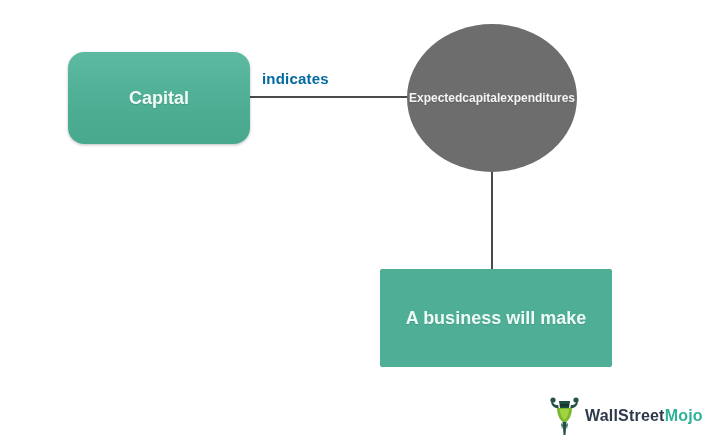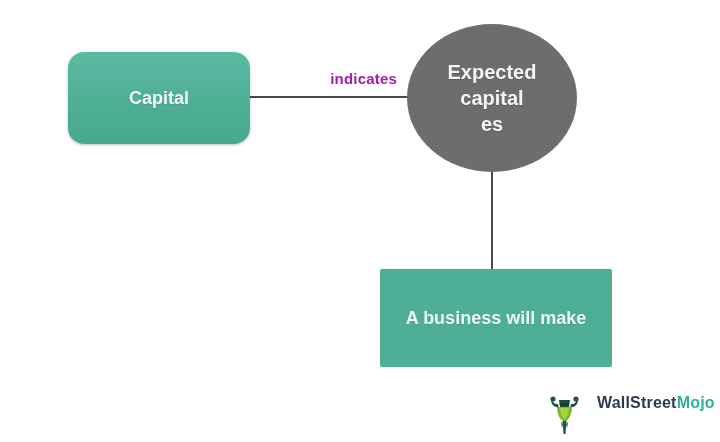--- a/index.html
+++ b/index.html
@@ -16,24 +16,24 @@
 
   
   .connector { position: absolute; background: #4a4a4a; }
   .connector.h { left: 249px; top: 96px; width: 160px; height: 2px; }
   .connector.v { left: 491px; top: 170px; width: 2px; height: 99px; }
 
   
   .edge-label {
     position: absolute;
     left: 262px; top: 70px; width: 135px;
-    text-align: right;
+    text-align: left;
     font-size: 15px;
     font-weight: bold;
-    color: #a21caf;
+    color: #0369a1;
     letter-spacing: 0.2px;
   }
 
   
   .node-rounded {
     position: absolute;
     left: 68px; top: 52px;
     width: 182px; height: 92px;
     border-radius: 16px;
     background: linear-gradient(180deg, #5cbaa2 0%, #4dae94 60%, #48a88e 100%);
@@ -51,26 +51,25 @@
   }
 
   
   .node-ellipse {
     position: absolute;
     left: 407px; top: 24px;
     width: 170px; height: 148px;
     border-radius: 50%;
     background: #6d6d6d;
     display: flex;
-    flex-direction: column;
     align-items: center;
     justify-content: center;
     color: #f5f5f5;
     font-weight: bold;
-    font-size: 20px;
+    font-size: 12px;
     line-height: 26px;
     text-align: center;
     text-shadow: 0 1px 1px rgba(0,0,0,0.15);
   }
 
   
   .node-rect {
     position: absolute;
     left: 380px; top: 269px;
     width: 232px; height: 98px;
@@ -87,22 +86,22 @@
     text-align: center;
     text-shadow: 0 1px 1px rgba(0,0,0,0.10);
   }
 
   
   .logo {
     position: absolute;
     left: 549px; top: 394px;
     height: 44px;
     display: flex;
-    align-items: flex-start;
-    gap: 17px;
+    align-items: center;
+    gap: 5px;
   }
   .logo-icon { width: 31px; height: 42px; }
   .logo-text {
     font-size: 16px;
     font-weight: bold;
     letter-spacing: 0.2px;
     white-space: nowrap;
   }
   .logo-text .primary { color: #2e3a4c; }
   .logo-text .secondary { color: #2fb299; }
@@ -117,20 +116,21 @@
 
   <div class="edge-label">indicates</div>
 
   <div class="node-rounded">
     <div>Capital</div>
   </div>
 
   <div class="node-ellipse">
     <div>Expected</div>
     <div>capital</div>
+    <div>expenditur</div>
     <div>es</div>
   </div>
 
   <div class="node-rect">
     <div>A business will make</div>
   </div>
 
   <div class="logo">
     <svg class="logo-icon" viewBox="0 0 31 42" xmlns="http://www.w3.org/2000/svg" aria-hidden="true">
 

